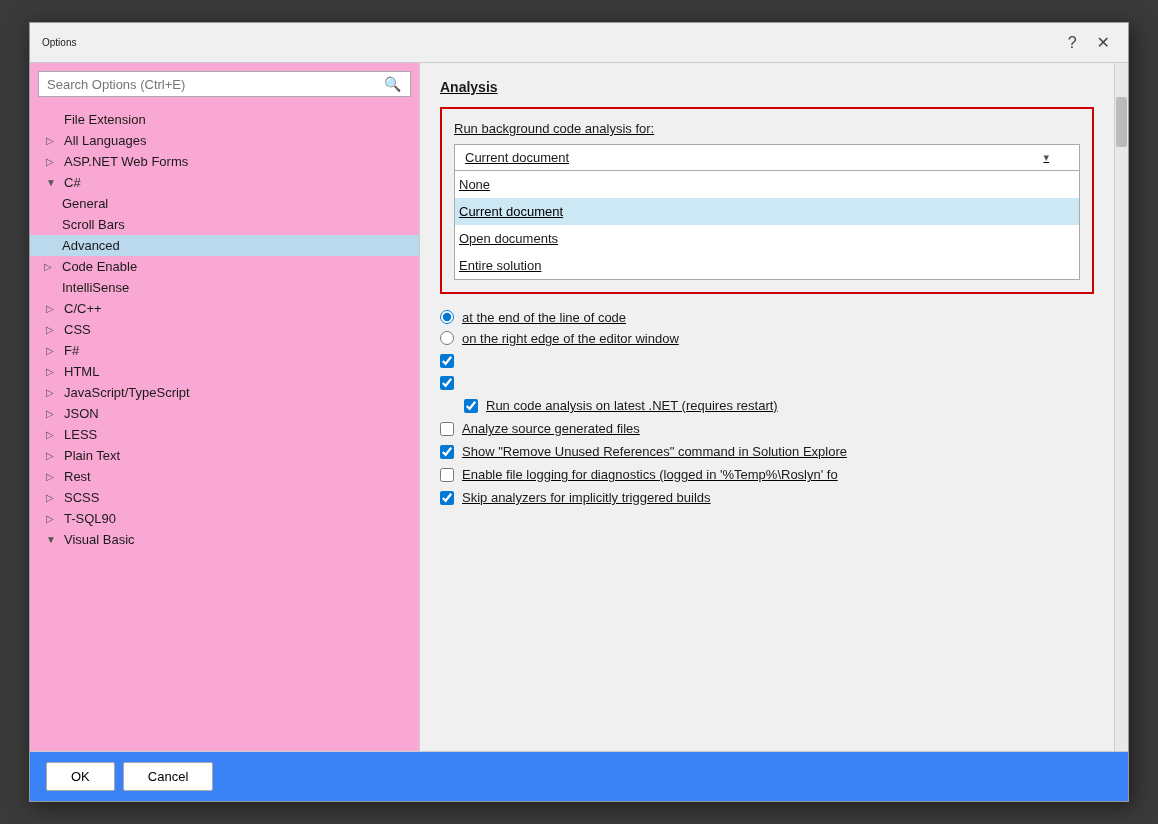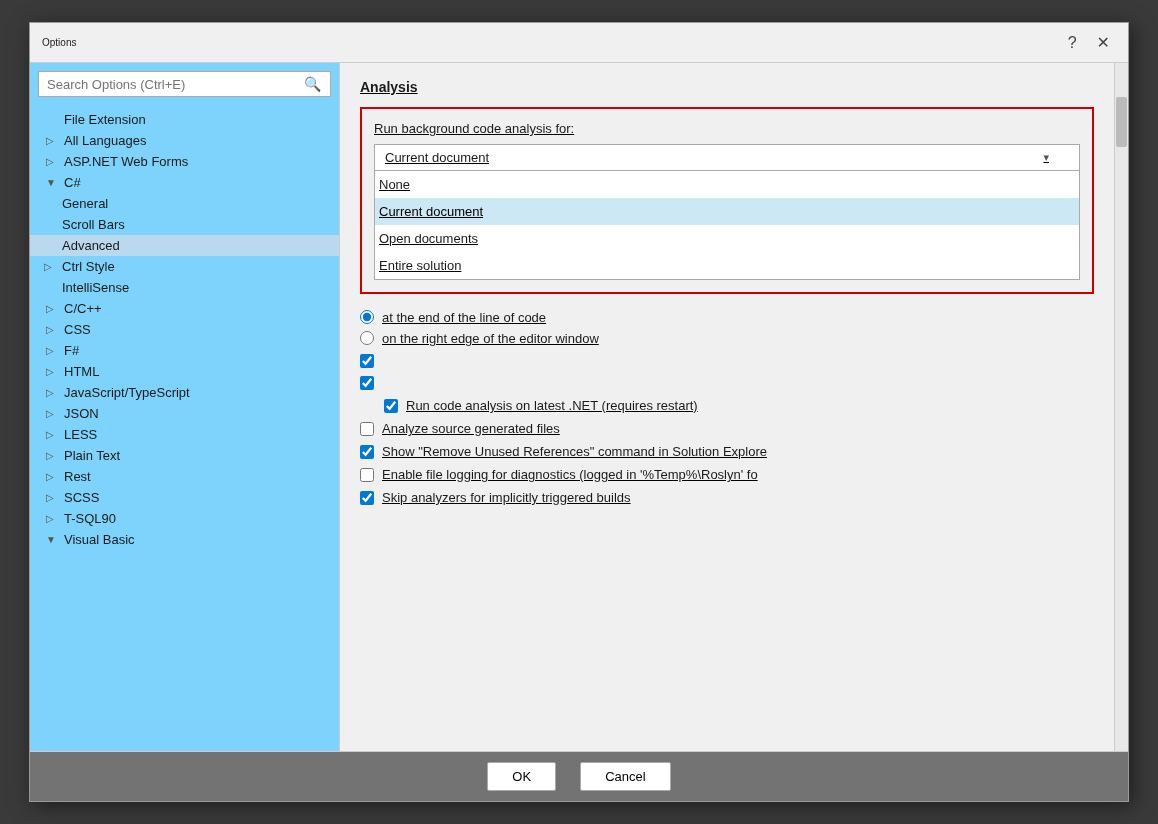--- a/index.html
+++ b/index.html
@@ -47,22 +47,22 @@
       color: #444;
       padding: 2px 6px;
       border-radius: 3px;
     }
     .dialog-body {
       display: flex;
       flex: 1;
     }
     
     .left-panel {
-      width: 310px;
-      background: #7dd3fc;
+      width: 390px;
+      background: #f9a8d4;
       border-right: 1px solid #ccc;
       display: flex;
       flex-direction: column;
     }
     .search-box {
       margin: 8px;
       display: flex;
       align-items: center;
       background: #fff;
       border: 1px solid #aaa;
@@ -197,26 +197,26 @@
       color: #1a1a1a;
     }
     .checkbox-row.indent { margin-left: 24px; }
     .checkbox-input {
       width: 14px;
       height: 14px;
       accent-color: #0078d4;
     }
     
     .dialog-footer {
-      background: #737373;
+      background: #3b82f6;
       border-top: 1px solid #ccc;
       padding: 10px 16px;
       display: flex;
-      justify-content: center;
-      gap: 24px;
+      justify-content: flex-start;
+      gap: 8px;
     }
     .footer-btn {
       padding: 6px 24px;
       font-size: 13px;
       cursor: pointer;
       border: 1px solid #aaa;
       background: #fff;
       border-radius: 2px;
     }
   </style>
@@ -264,21 +264,21 @@
           <div class="tree-item indent1">
             <span class="tree-arrow"></span>
             <span>Scroll Bars</span>
           </div>
           <div class="tree-item indent1 active-section">
             <span class="tree-arrow"></span>
             <span>Advanced</span>
           </div>
           <div class="tree-item indent1">
             <span class="tree-arrow">▷</span>
-            <span>Ctrl Style</span>
+            <span>Code Enable</span>
           </div>
           <div class="tree-item indent1">
             <span class="tree-arrow"></span>
             <span>IntelliSense</span>
           </div>
           <div class="tree-item">
             <span class="tree-arrow">▷</span>
             <span>C/C++</span>
           </div>
           <div class="tree-item">

